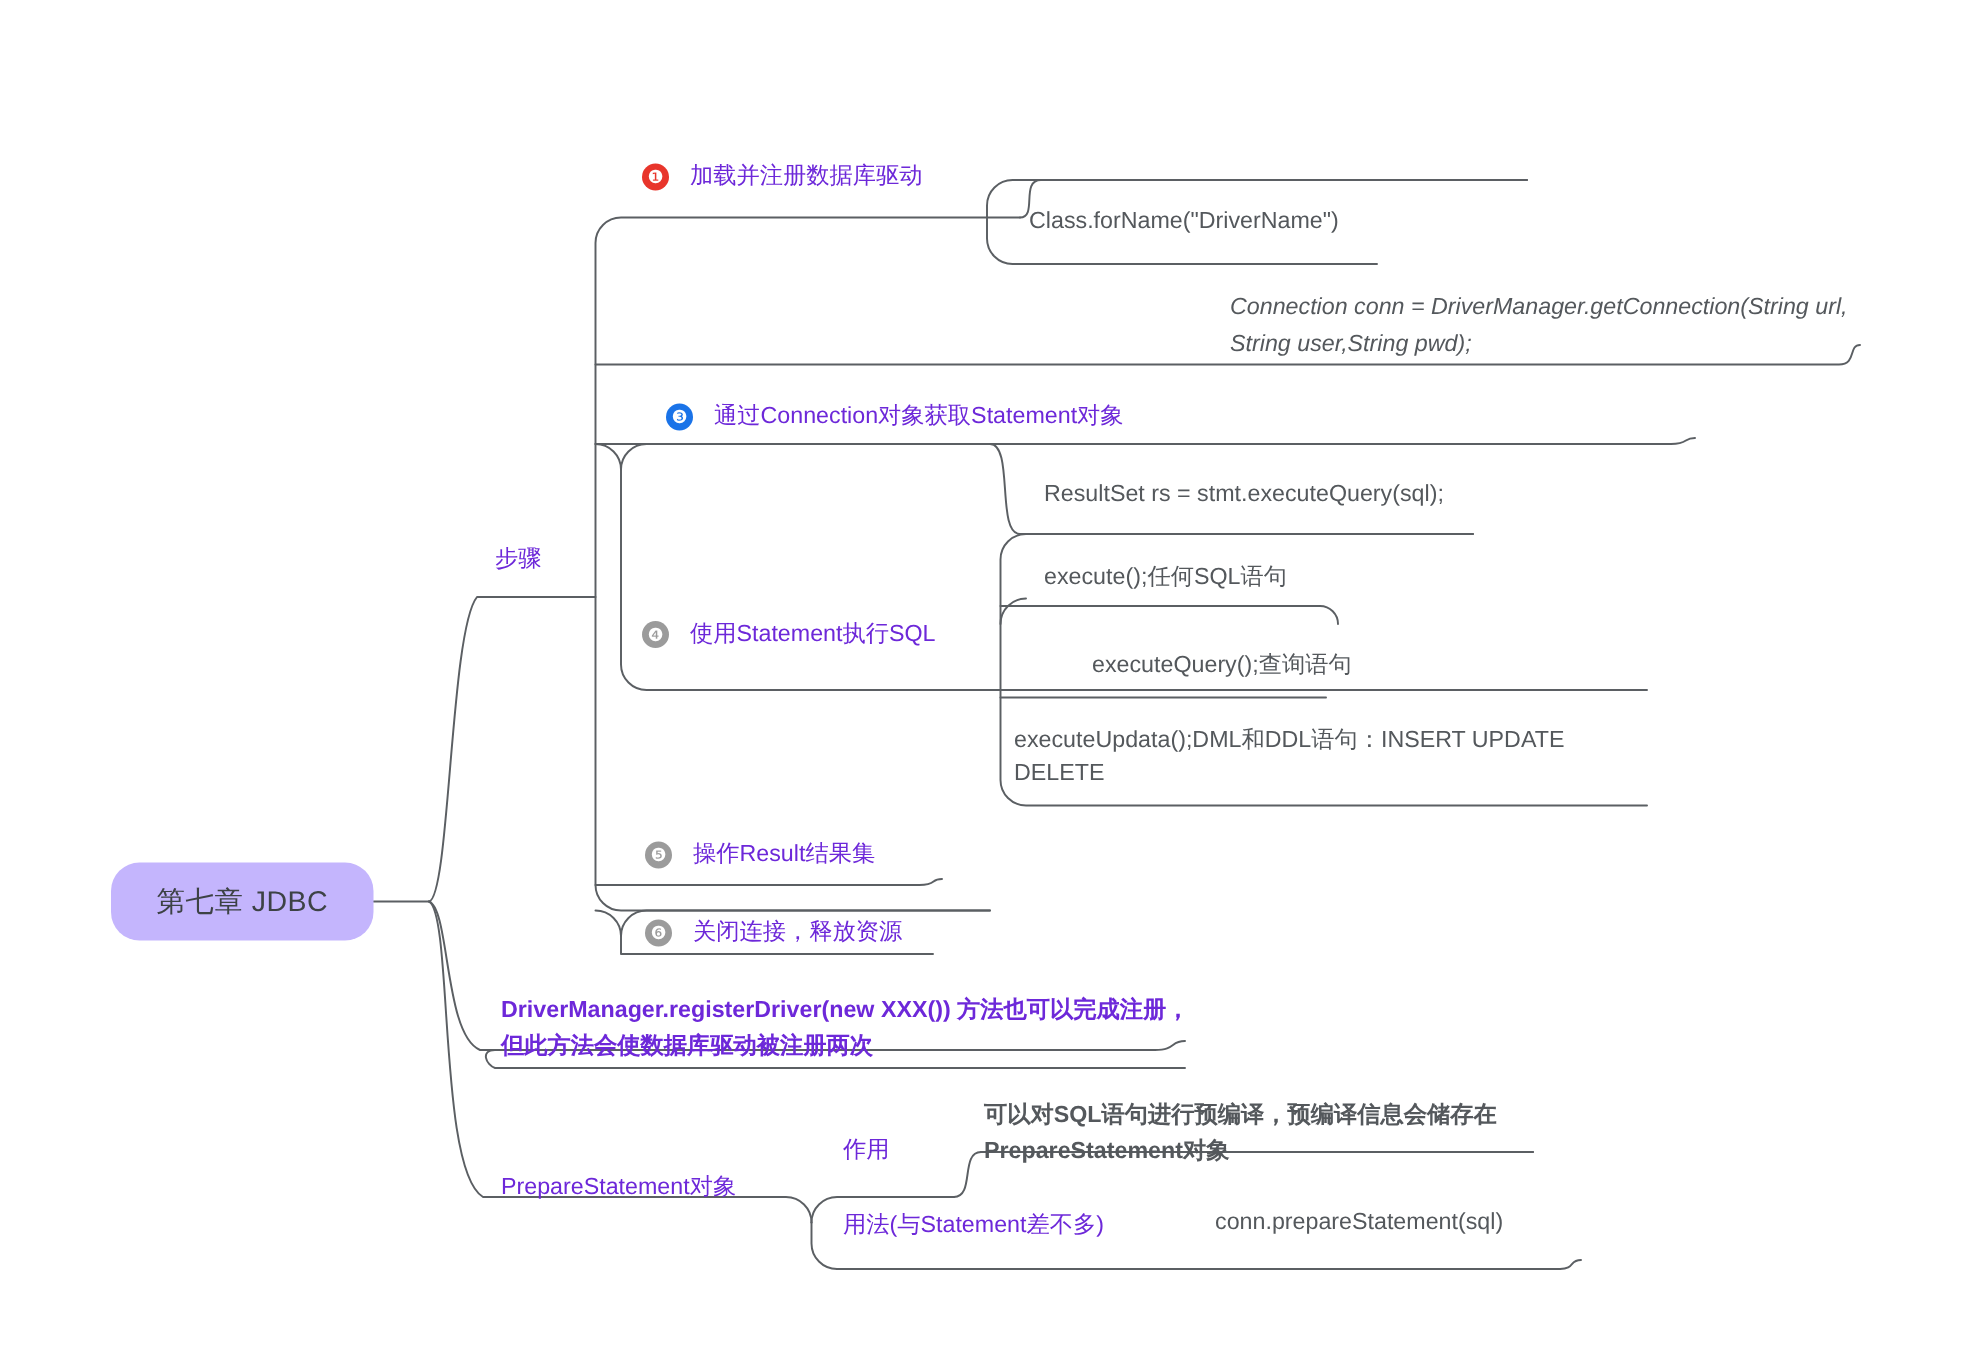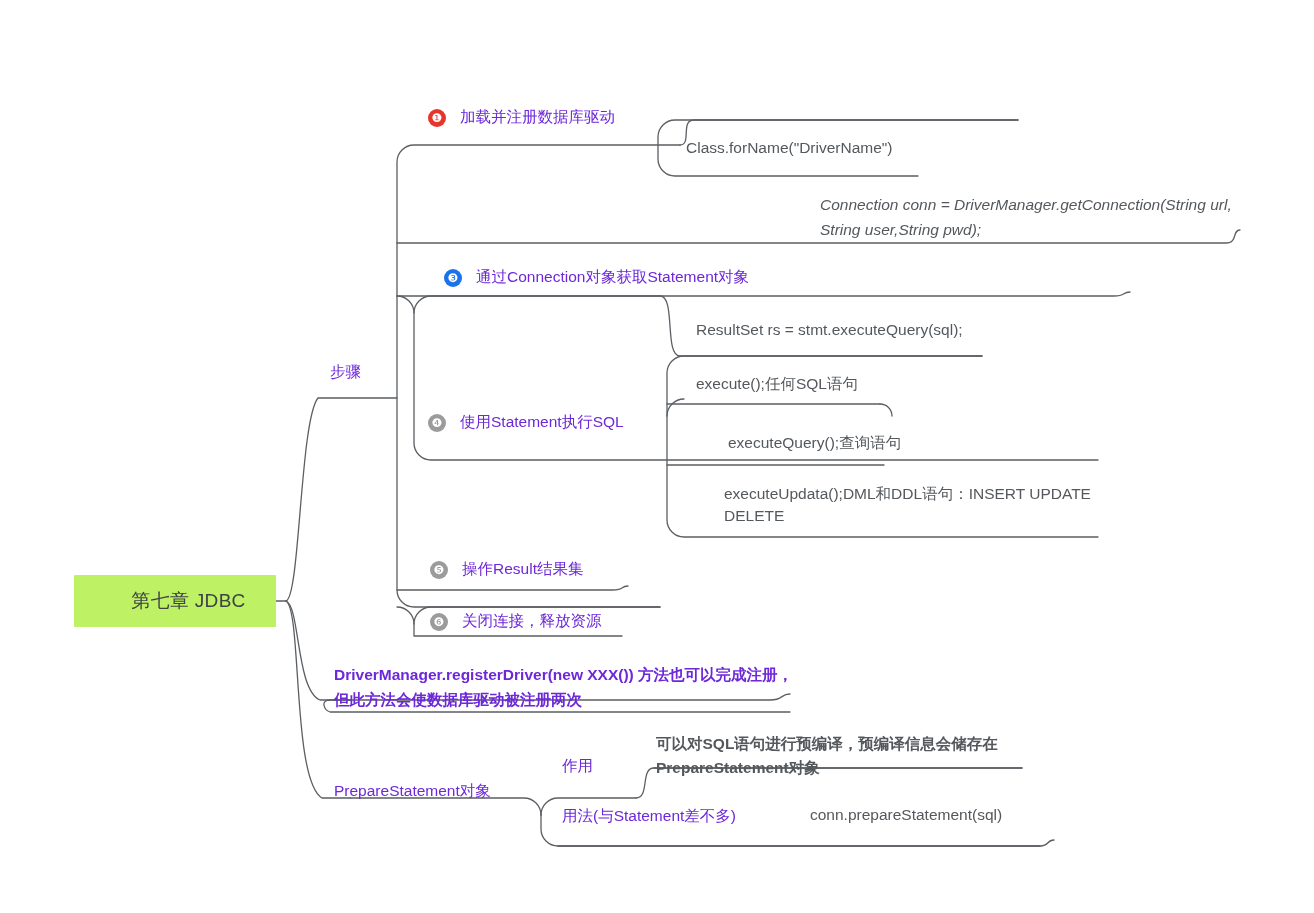--- a/index.html
+++ b/index.html
@@ -11,22 +11,22 @@
   #canvas{position:absolute;inset:0;width:1314px;height:913px;}
   svg.lines{position:absolute;left:0;top:0;width:1314px;height:913px;pointer-events:none;}
   svg.lines path{fill:none;stroke:#5b5f63;stroke-width:1.3;stroke-linecap:round;stroke-linejoin:round;}
 
   .node{position:absolute;white-space:nowrap;}
   .node .txt{display:inline-block;vertical-align:middle;}
 
   
   #root-node{
     left:74px;top:575px;width:175px;height:52px;
-    background:#bef264;border-radius:1px;
-    display:flex;align-items:center;justify-content:center;padding-left:27px;
+    background:#c4b5fd;border-radius:19px;
+    display:flex;align-items:center;justify-content:center;
   }
   #root-node .txt{font-size:19px;color:#3d4245;letter-spacing:.3px;}
 
   .badge{
     display:inline-block;width:18px;height:18px;border-radius:50%;
     color:#fff;font-size:12px;line-height:18px;text-align:center;
     vertical-align:middle;margin-right:14px;
     font-family:"DejaVu Sans",sans-serif;
   }
   .lbl{font-size:15.5px;color:#6d28d9;vertical-align:middle;margin-top:45px;}
@@ -120,21 +120,21 @@
   </div>
   <div class="node" style="left:696px;top:321px;">
     <span class="code">ResultSet rs = stmt.executeQuery(sql);</span>
   </div>
   <div class="node" style="left:696px;top:374px;">
     <span class="code">execute();任何SQL语句</span>
   </div>
   <div class="node" style="left:696px;top:433px;margin-left:32px;">
     <span class="code">executeQuery();查询语句</span>
   </div>
-  <div class="node wrap" style="left:724px;top:483px;width:400px;line-height:22px;">
+  <div class="node wrap" style="left:676px;top:483px;width:400px;line-height:22px;">
     <span class="code">executeUpdata();DML和DDL语句：INSERT UPDATE DELETE</span>
   </div>
 
   <div class="node" style="left:430px;top:559px;">
     <span class="badge" style="background:#9b9b9b;">❺</span><span class="lbl">操作Result结果集</span>
   </div>
 
   <div class="node" style="left:430px;top:611px;">
     <span class="badge" style="background:#9b9b9b;">❻</span><span class="lbl">关闭连接，释放资源</span>
   </div>

